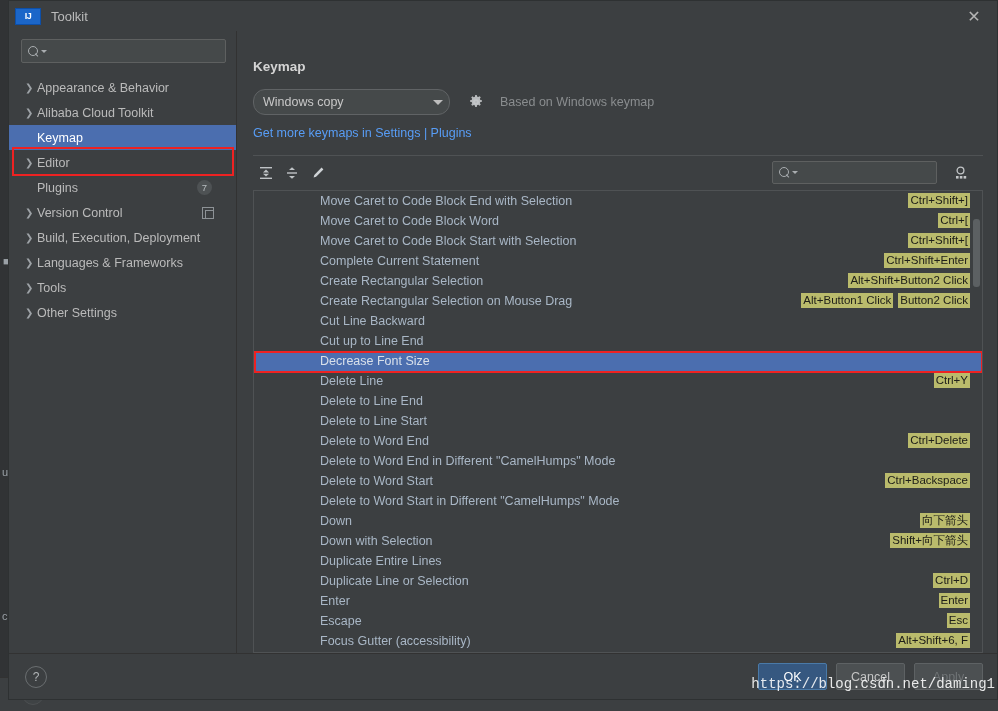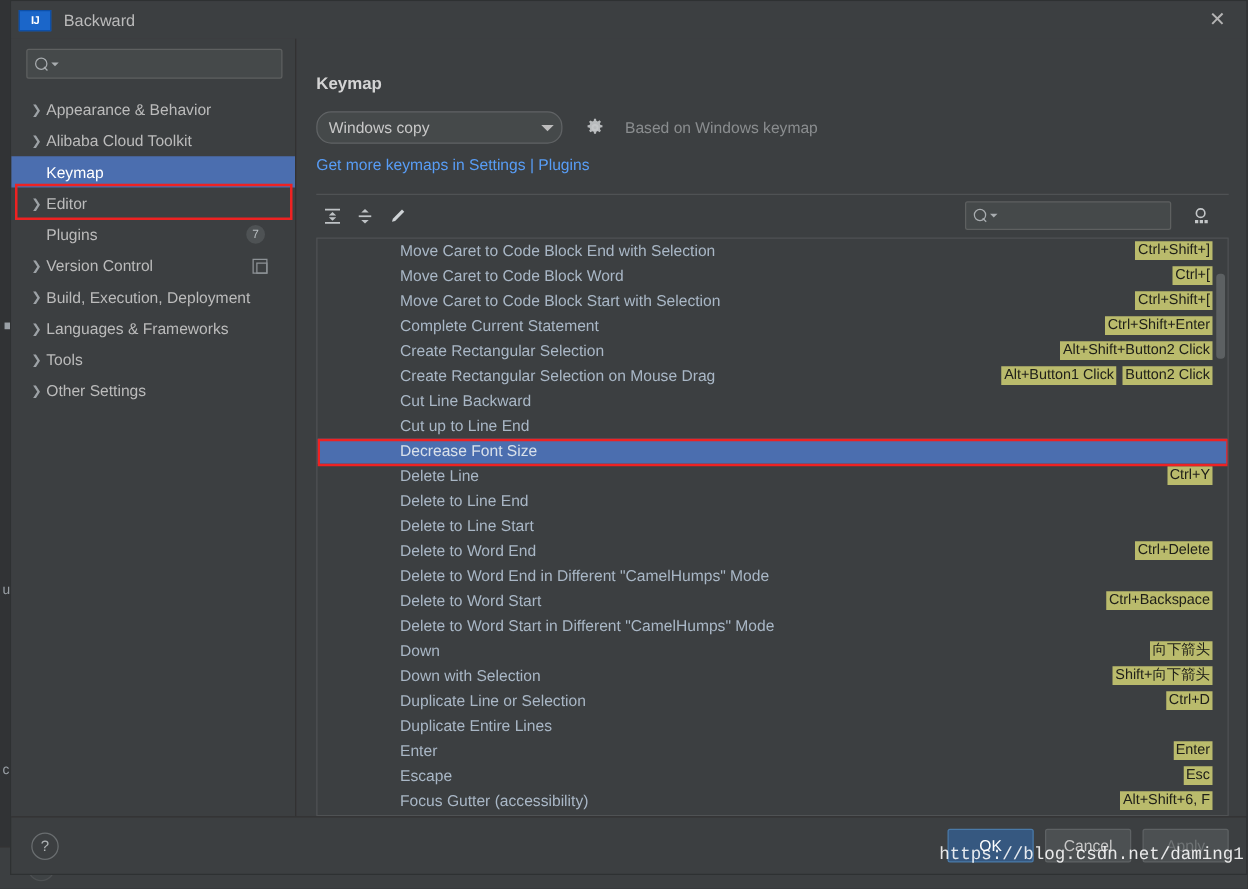--- a/index.html
+++ b/index.html
@@ -299,21 +299,21 @@
   <div class="backdrop-glyph" style="left:2px; top:466px;">u</div>
   <div class="backdrop-glyph" style="left:2px; top:610px;">c</div>
   <div class="backdrop-bottom"></div>
   <div class="backdrop-circle"></div>
 </div>
 
 <div class="dialog">
 
   <div class="titlebar">
     <div class="app-icon">IJ</div>
-    <div class="title-text">Backward</div>
+    <div class="title-text">Toolkit</div>
     <div class="close-btn">✕</div>
   </div>
 
   <div class="dialog-body">
 
     <div class="left-pane">
       <div class="settings-search">
         <div class="mag"></div>
         <div class="mag-caret"></div>
       </div>
@@ -509,27 +509,27 @@
                 <span class="kbd">向下箭头</span>
               </span>
             </div>
             <div class="act-row">
               <span class="act-name">Down with Selection</span>
               <span class="shortcuts">
                 <span class="kbd">Shift+向下箭头</span>
               </span>
             </div>
             <div class="act-row">
+              <span class="act-name">Duplicate Entire Lines</span>
+            </div>
+            <div class="act-row">
               <span class="act-name">Duplicate Line or Selection</span>
               <span class="shortcuts">
                 <span class="kbd">Ctrl+D</span>
               </span>
-            </div>
-            <div class="act-row">
-              <span class="act-name">Duplicate Entire Lines</span>
             </div>
             <div class="act-row">
               <span class="act-name">Enter</span>
               <span class="shortcuts">
                 <span class="kbd">Enter</span>
               </span>
             </div>
             <div class="act-row">
               <span class="act-name">Escape</span>
               <span class="shortcuts">

